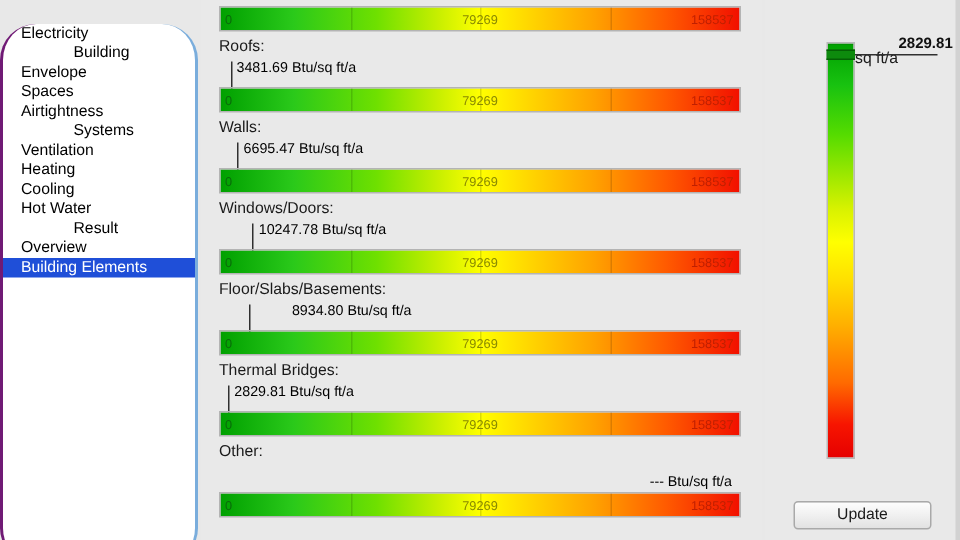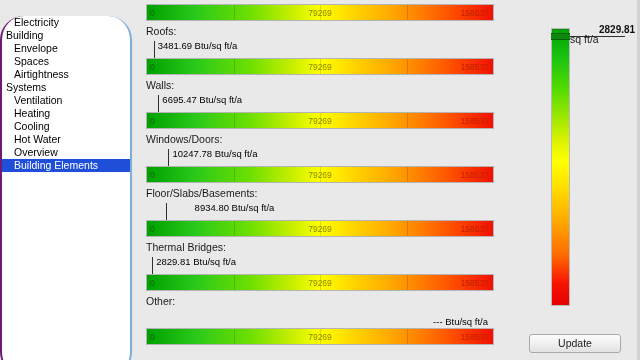--- a/index.html
+++ b/index.html
@@ -31,21 +31,21 @@
   .tree-item {
     font-size: 10.5px;
     color: #000;
     line-height: 13px;
     height: 13px;
     white-space: nowrap;
     padding-left: 4px;
     display: flex;
     align-items: center;
   }
-  .tree-item.depth0 { padding-left: 4px; }
+  .tree-item.depth0 { padding-left: 4px; margin-left: 43px; }
   .tree-item.depth1 { padding-left: 12px; }
   .tree-item.selected {
     background: #1f4fd8;
     color: #ffffff;
   }
 
   
   #main {
     position: absolute;
     left: 134px; top: 0;
@@ -231,20 +231,23 @@
         </li>
         <li class="tree-item depth1">
           <span>Heating</span>
         </li>
         <li class="tree-item depth1">
           <span>Cooling</span>
         </li>
         <li class="tree-item depth1">
           <span>Hot Water</span>
         </li>
+        <li class="tree-item depth0">
+          <span>Result</span>
+        </li>
         <li class="tree-item depth1">
           <span>Overview</span>
         </li>
         <li class="tree-item depth1 selected">
           <span>Building Elements</span>
         </li>
       </ul>
   </div>
 
   <div id="main">

